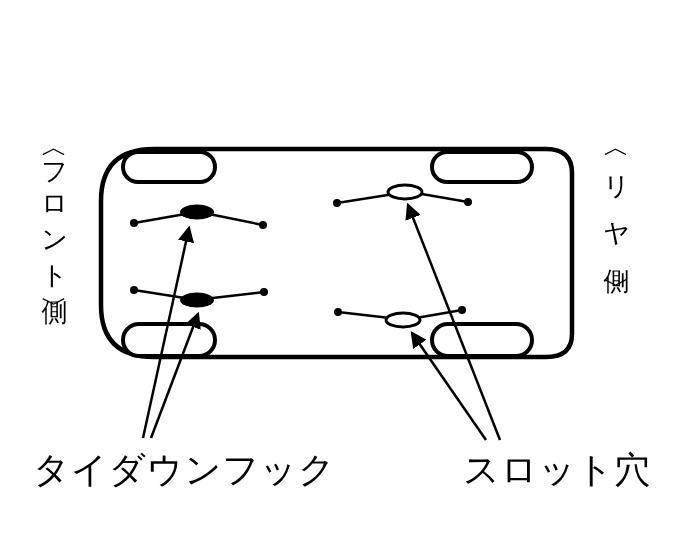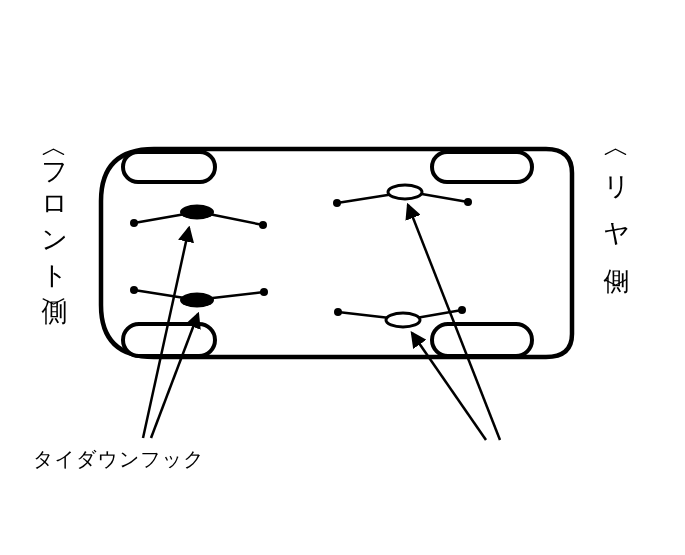--- a/index.html
+++ b/index.html
@@ -20,21 +20,21 @@
     left: 0;
     top: 0;
   }
   .label {
     position: absolute;
     color: #000000;
     white-space: nowrap;
     user-select: none;
   }
   .label-horizontal {
-    font-size: 20px;
+    font-size: 36px;
     letter-spacing: 1px;
   }
   .label-vertical {
     writing-mode: vertical-rl;
     text-orientation: mixed;
     font-size: 26px;
   }
   .label-front {
     left: 38px;
     top: 141px;
@@ -122,14 +122,15 @@
     <line x1="500" y1="440" x2="408" y2="205" stroke="#000000" stroke-width="2.5" marker-end="url(#arrowhead)"></line>
     <line x1="486" y1="440" x2="412" y2="333" stroke="#000000" stroke-width="2.5" marker-end="url(#arrowhead)"></line>
   </svg>
 
   <div class="label label-vertical label-front">〈フロント側〉</div>
 
   <div class="label label-vertical label-rear">〈リヤ側〉</div>
 
   <div class="label label-horizontal label-tiedown">タイダウンフック</div>
 
+  <div class="label label-horizontal label-slot">スロット穴</div>
 
 </div>
 
 </body></html>

